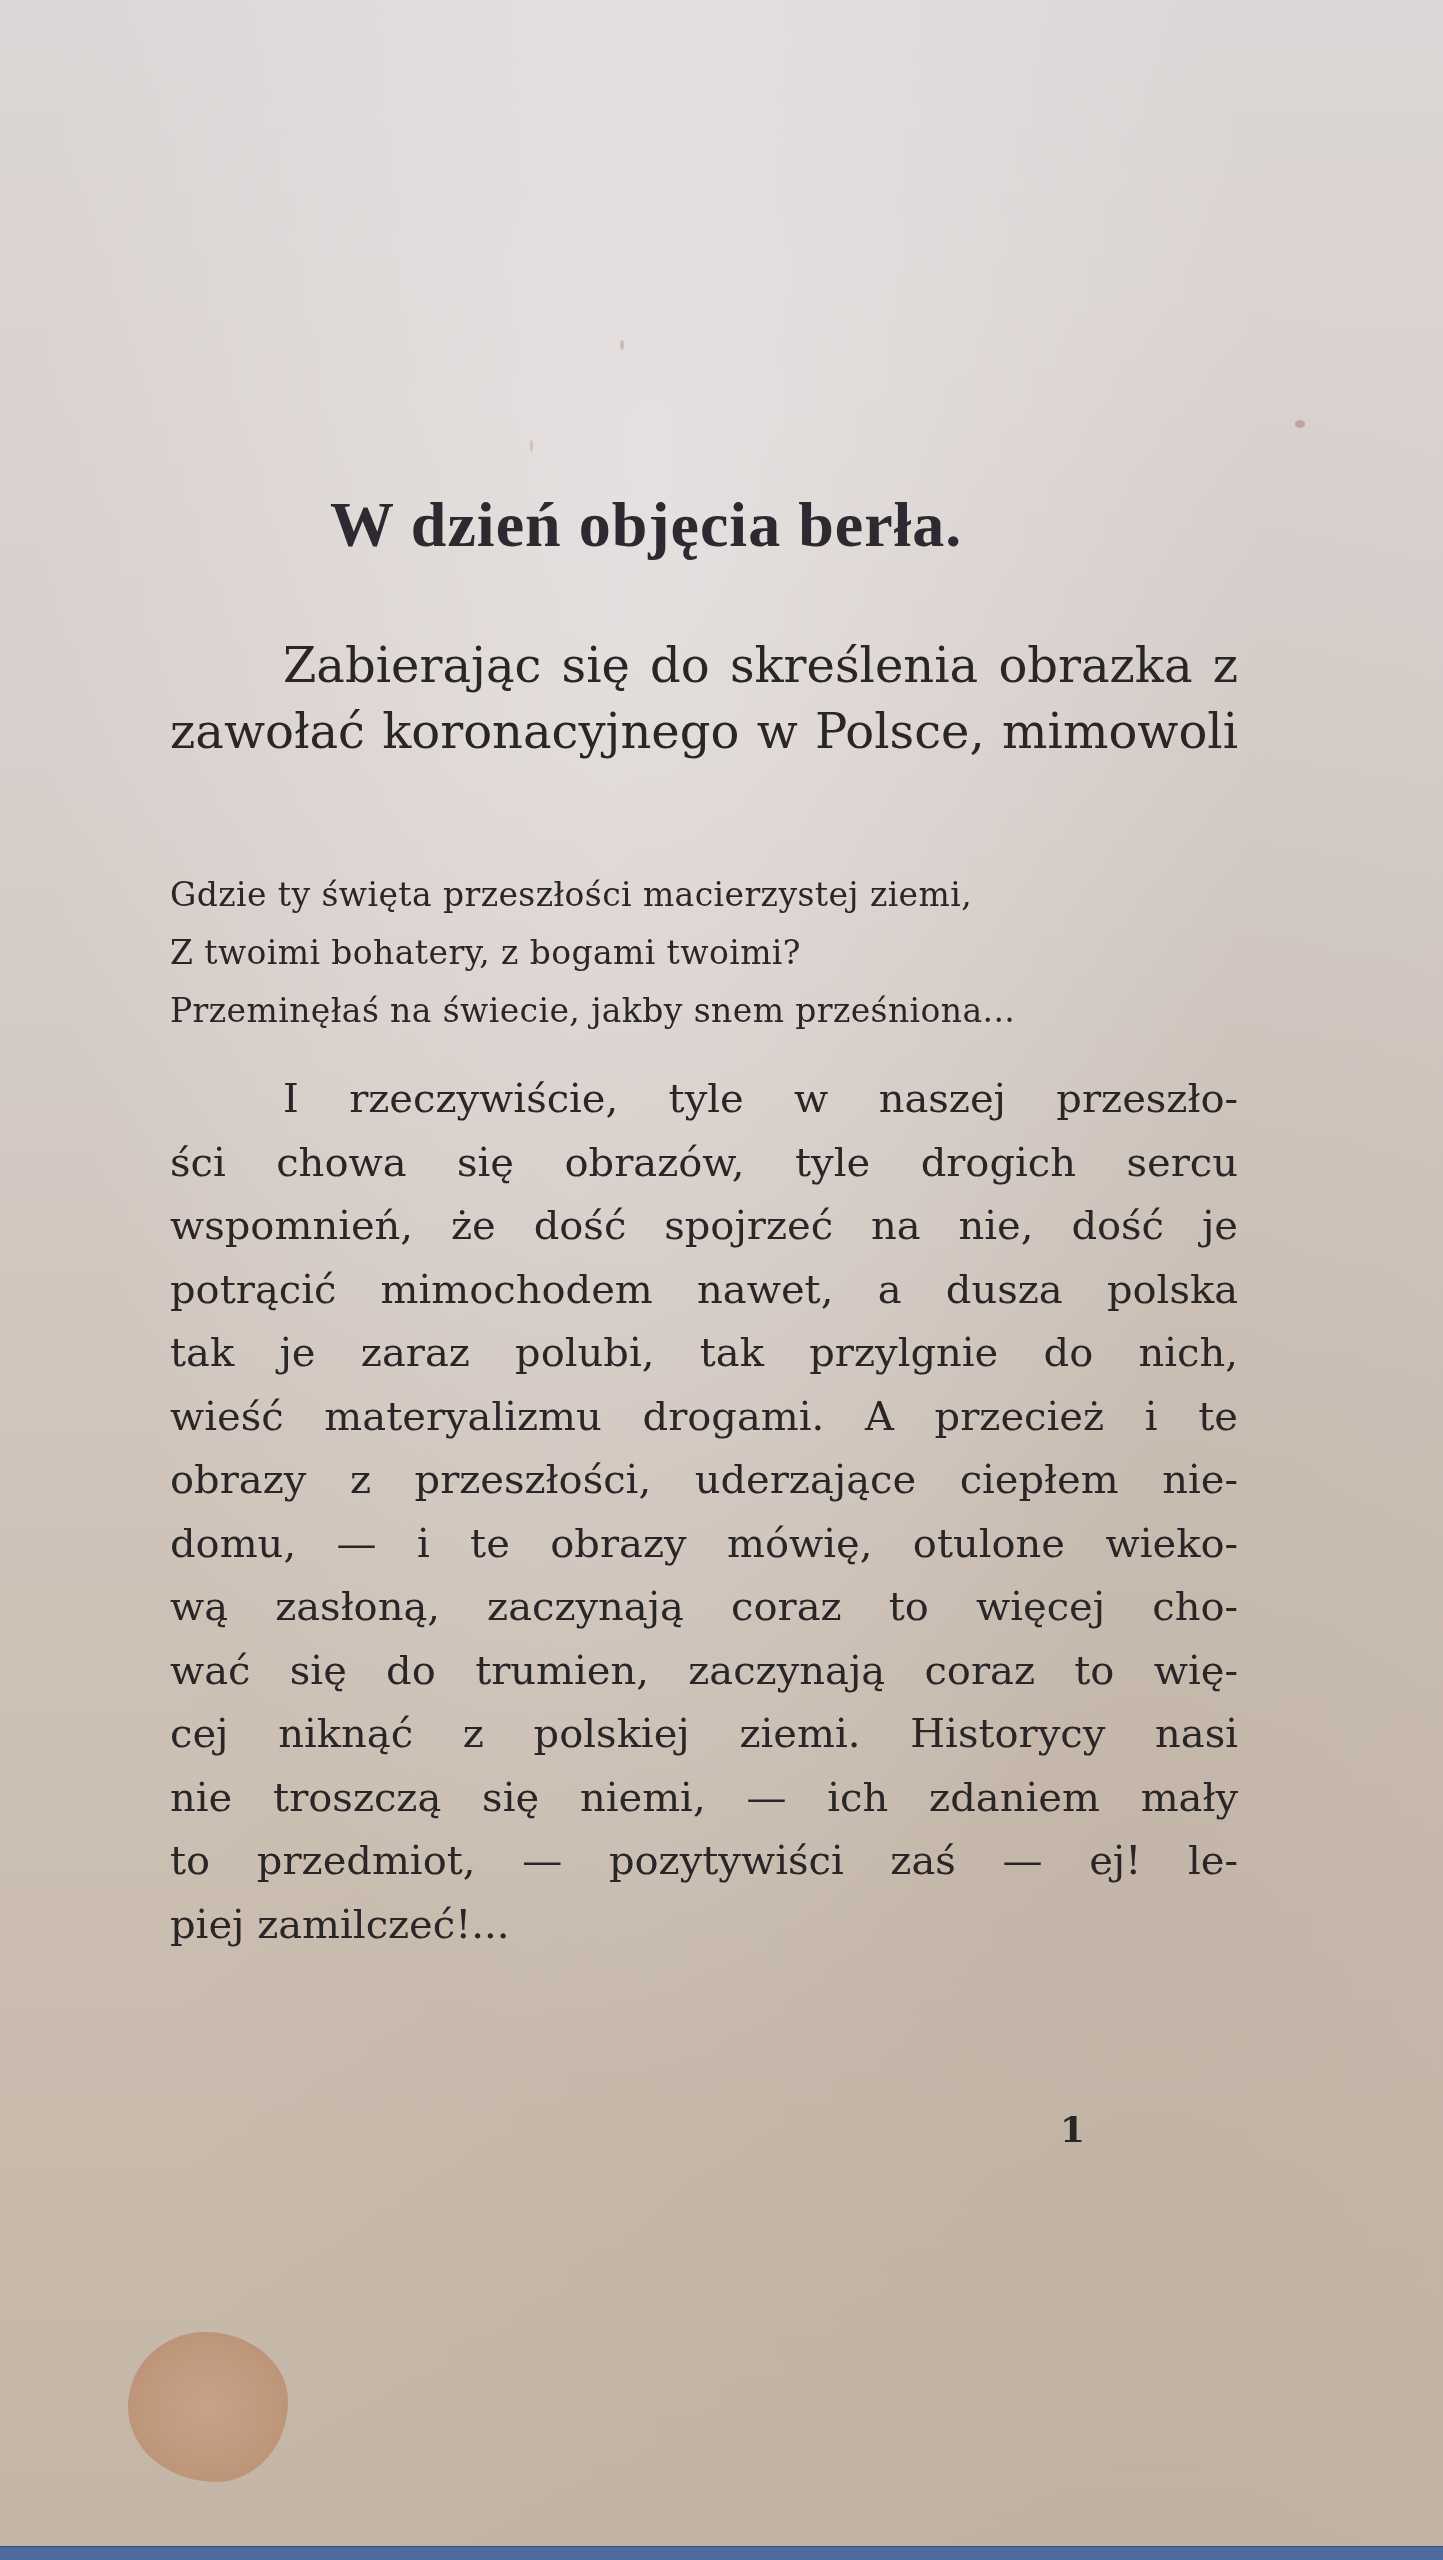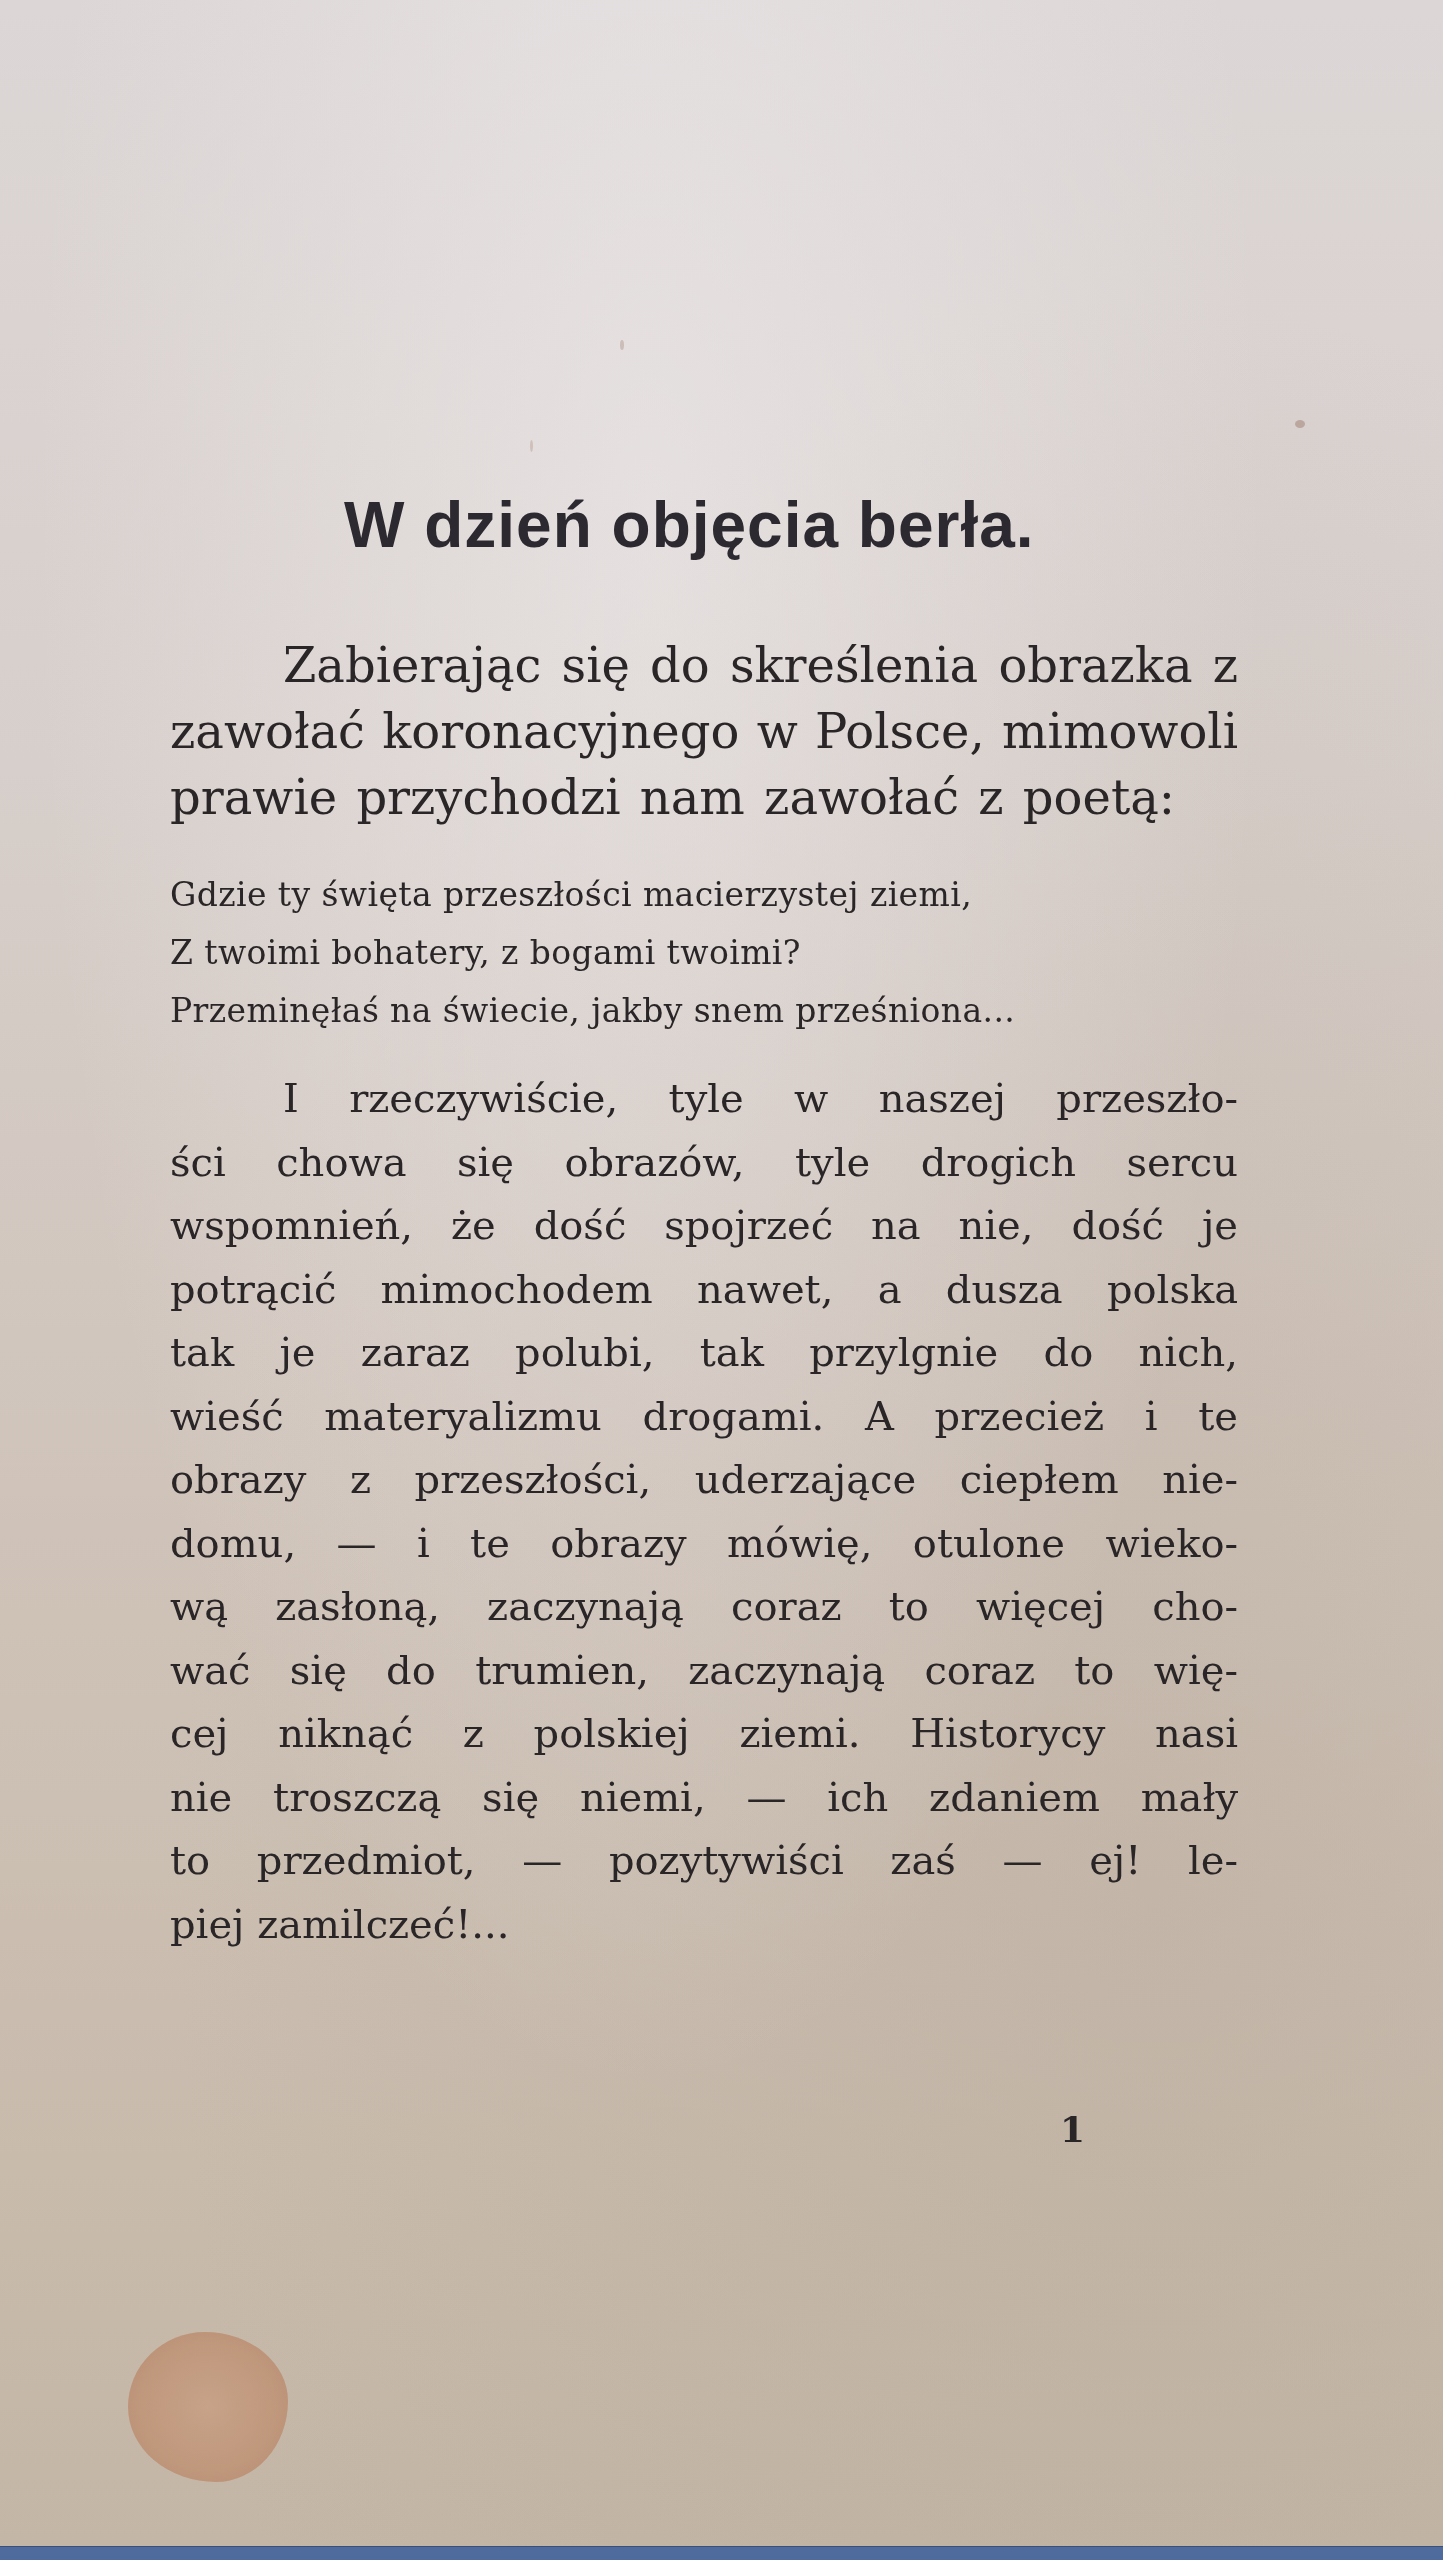--- a/index.html
+++ b/index.html
@@ -45,23 +45,23 @@
       opacity: 0.9;
     }
     .speck {
       position: absolute;
       border-radius: 50%;
       background: #a88a7e;
       opacity: 0.6;
     }
     .title {
       position: absolute;
-      left: 344px;
+      left: 330px;
       top: 488px;
-      font-family: Liberation Sans, sans-serif;
+      font-family: Liberation Serif, serif;
       font-weight: bold;
       font-size: 64px;
       letter-spacing: 1px;
       color: #2c2a30;
       white-space: nowrap;
     }
     .block {
       position: absolute;
       left: 170px;
       width: 1068px;
@@ -107,21 +107,20 @@
 
   <div class="speck" style="left:1295px;top:420px;width:10px;height:8px;"></div>
   <div class="speck" style="left:620px;top:340px;width:4px;height:10px;opacity:0.4;"></div>
   <div class="speck" style="left:530px;top:440px;width:3px;height:12px;opacity:0.35;"></div>
 
   <div class="title">W dzień objęcia berła.</div>
 
   <div class="block intro">
     <span class="line first">Zabierając się do skreślenia obrazka z</span>
     <span class="line">zawołać koronacyjnego w Polsce, mimowoli</span>
-    <span class="line last">prawie przychodzi nam zawołać z poetą:</span>
   </div>
 
   <div class="block verse">
     <span class="line">Gdzie ty święta przeszłości macierzystej ziemi,</span>
     <span class="line">Z twoimi bohatery, z bogami twoimi?</span>
     <span class="line">Przeminęłaś na świecie, jakby snem prześniona...</span>
   </div>
 
   <div class="block body-text">
     <span class="line first">I rzeczywiście, tyle w naszej przeszło-</span>

